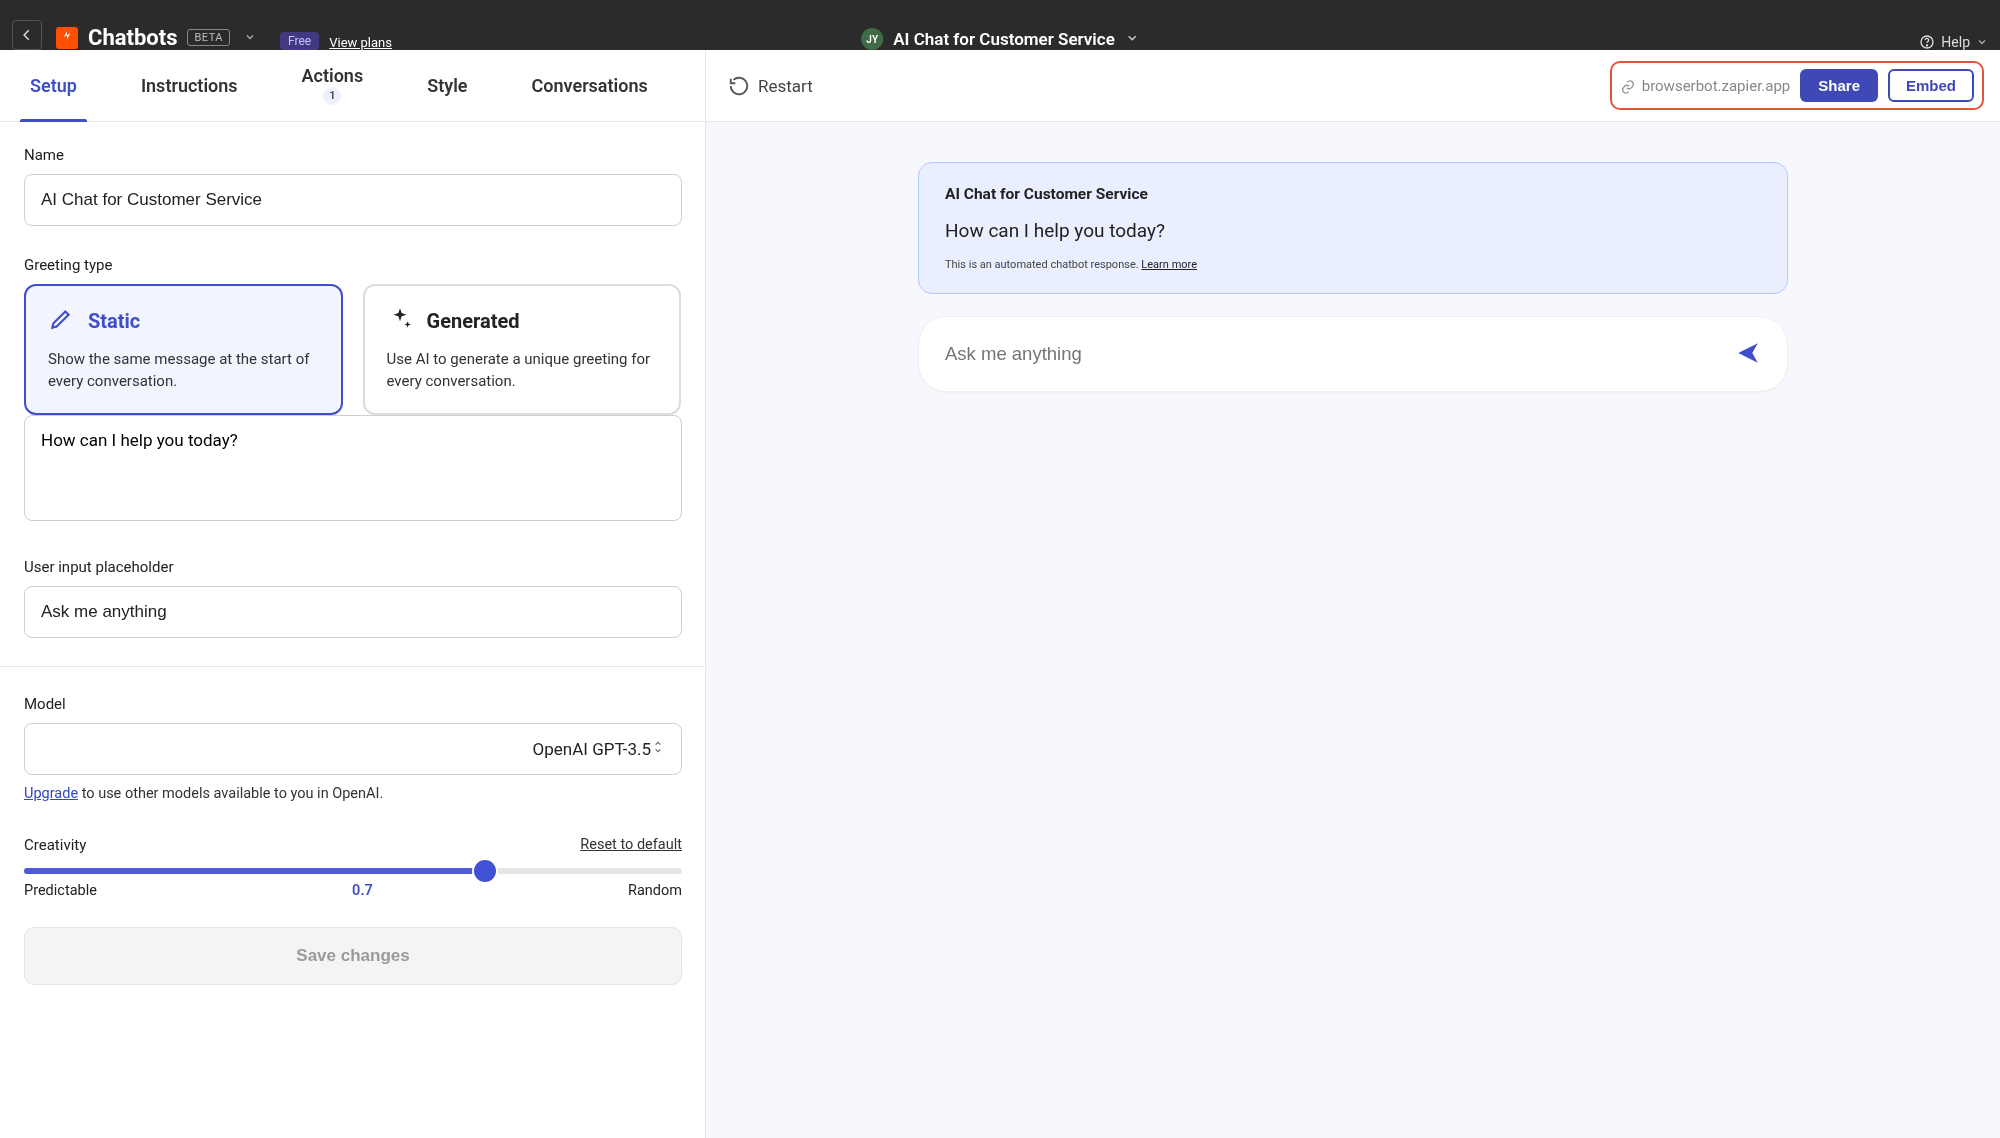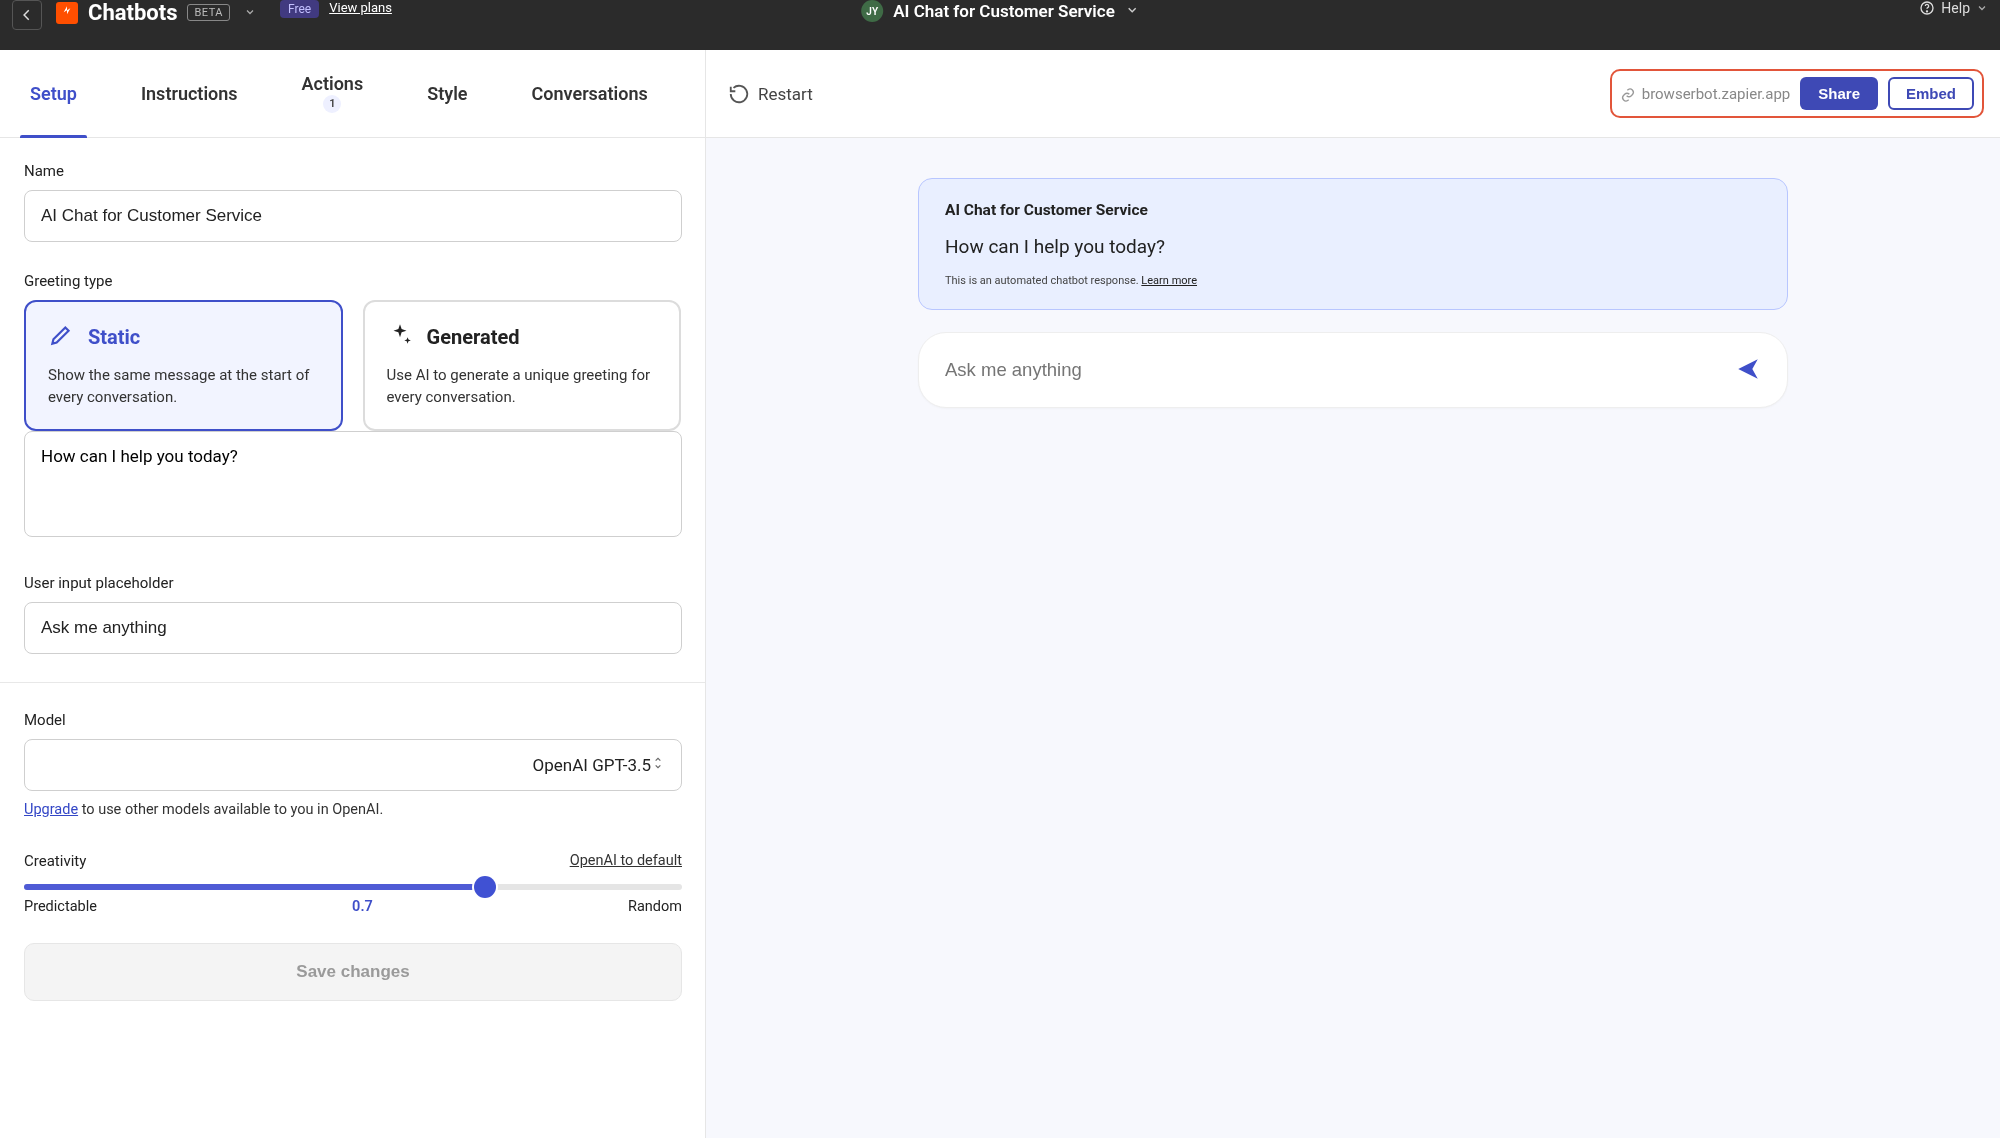--- a/index.html
+++ b/index.html
@@ -12,21 +12,21 @@
     height: 1138px;
     overflow: hidden;
   }
 
   
   .topbar {
     height: 50px;
     background: #2b2b2b;
     color: #ddd;
     display: flex;
-    align-items: flex-start;
+    align-items: flex-end;
     padding: 0 12px;
   }
   .back-btn {
     width: 30px; height: 30px;
     border: 1px solid #555;
     border-radius: 4px;
     display: flex; align-items: center; justify-content: center;
     background: #2b2b2b;
     cursor: pointer;
   }
@@ -58,21 +58,21 @@
     background: #3f6b46; color: #fff; font-size: 10px;
     display:flex;align-items:center;justify-content:center;font-weight:600;
   }
   .doc-title { font-size: 17px; font-weight: 600; color: #fff; }
 
   .top-right { margin-left: auto; display:flex; align-items:center; gap:6px; color:#ddd; }
   .help { display:flex; align-items:center; gap:6px; cursor:pointer; }
 
   
   .subbar {
-    height: 88px;
+    height: 72px;
     display: flex;
     align-items: stretch;
     border-bottom: 1px solid #e6e6e6;
     position: relative;
   }
   .tabs {
     width: 706px;
     display:flex; align-items:center; gap: 44px;
     padding-left: 20px;
     border-right: 1px solid #e6e6e6;
@@ -369,21 +369,21 @@
             <path d="M8 18l4 4 4-4"></path>
         </svg>
       </span>
     </div>
     <div class="sub-note">
       <a>Upgrade</a><span> to use other models available to you in OpenAI.</span>
     </div>
 
     <div class="mt34 row-between" style="width:658px;">
       <label class="field-label" style="margin:0;">Creativity</label>
-      <a class="reset">OpenAI to default</a>
+      <a class="reset">Reset to default</a>
     </div>
 
     <div class="slider-wrap">
       <div class="slider-track">
         <div class="slider-fill"></div>
         <div class="slider-thumb"></div>
       </div>
       <div class="slider-labels">
         <span>Predictable</span>
         <span class="mid">0.7</span>

